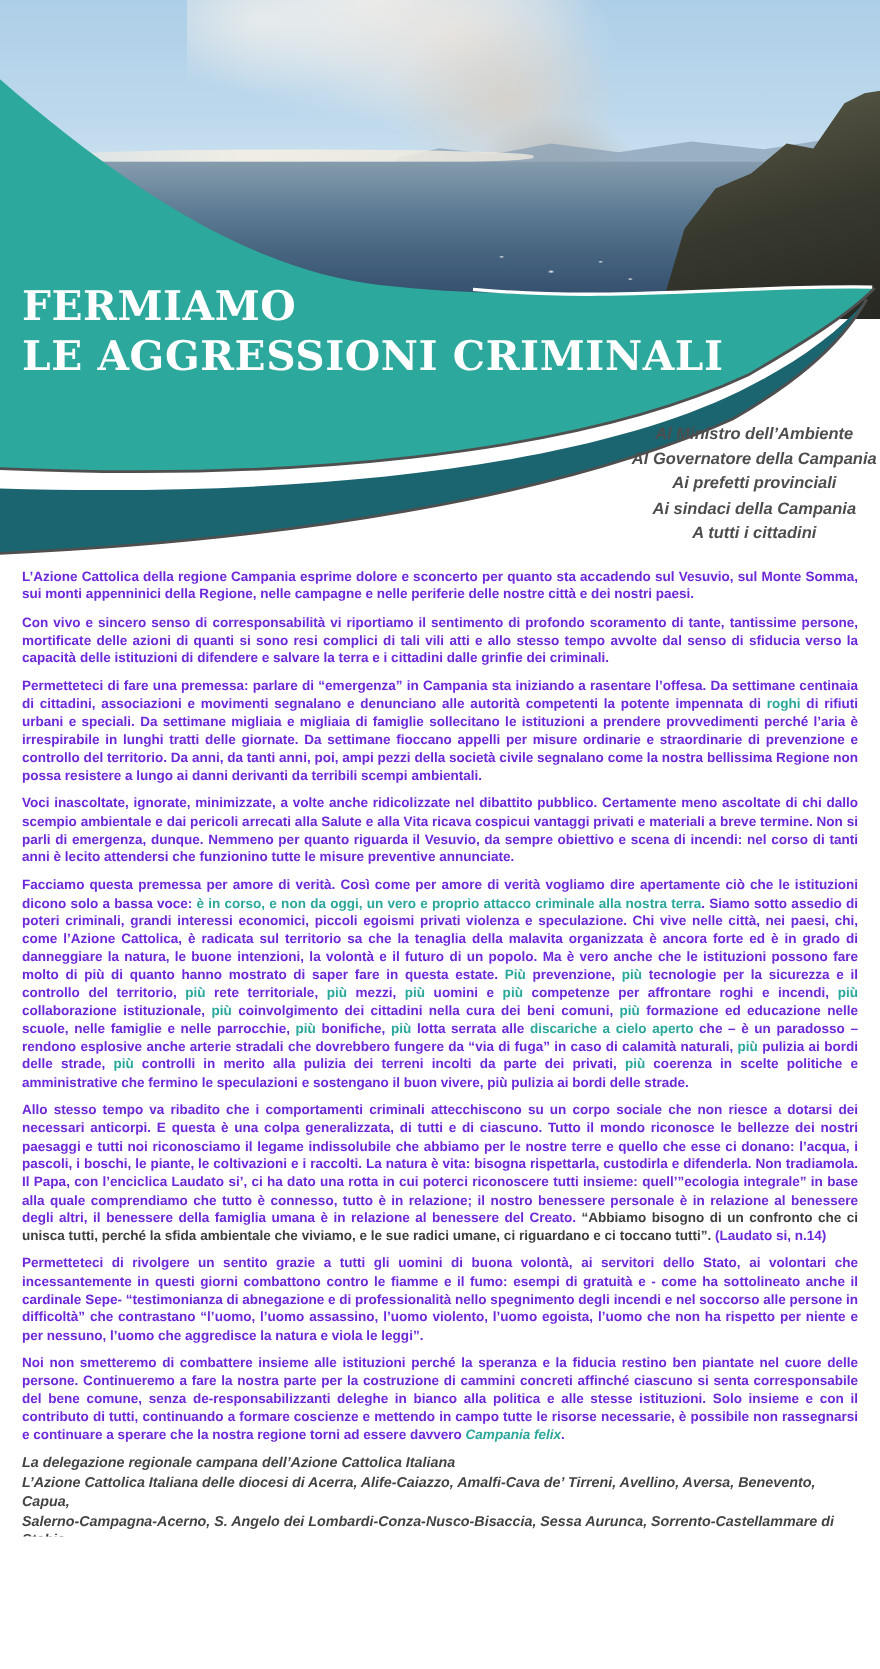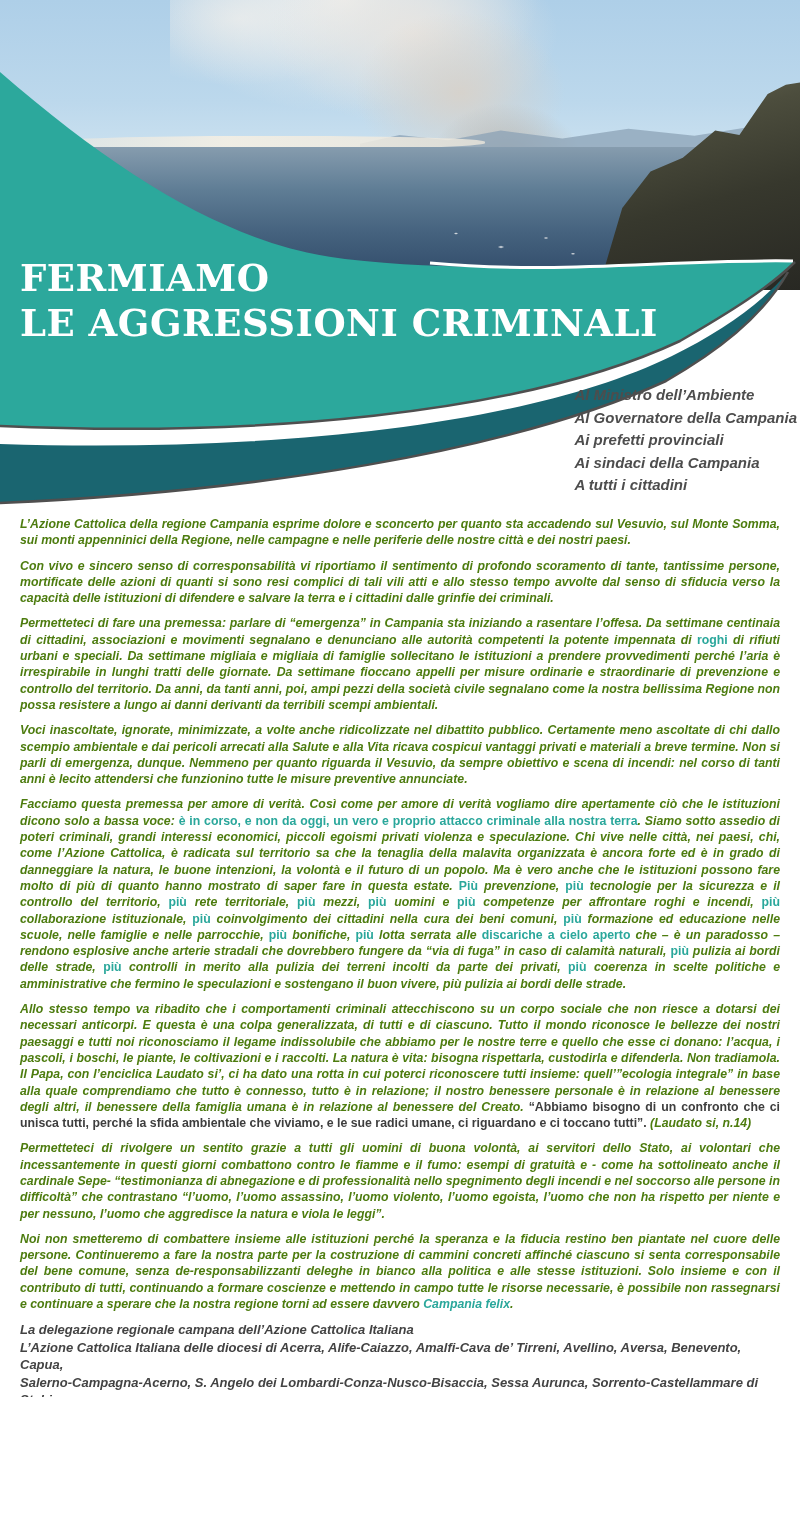--- a/index.html
+++ b/index.html
@@ -36,28 +36,28 @@
   
   .swoosh{position:absolute;top:0;left:0;}
 
   
   .title{position:absolute;left:20px;top:256px;margin:0;color:#ffffff;
          font-family:"DejaVu Serif","Liberation Serif",serif;font-weight:bold;
          font-size:37px;line-height:45px;letter-spacing:.5px;}
   .title span{display:block;white-space:nowrap;}
 
   
-  .addressees{position:absolute;right:27px;top:384px;text-align:left;color:#4d4d4d;
+  .addressees{position:absolute;right:27px;top:384px;text-align:center;color:#4d4d4d;
               font-weight:bold;font-style:italic;font-size:15px;line-height:22.5px;}
 
   
   .body-text{position:absolute;left:20px;top:516px;width:760px;color:#3e3e3e;
              font-size:12.3px;line-height:16.3px;font-weight:bold;text-align:justify;}
   .para{margin:0 0 9px 0;}
-  .sg-n{color:#4d7c0f;font-style:italic;}
+  .sg-n{color:#6d28d9;}
   .sg-hl{color:#2aa79b;}
   .sg-bi{}
   .sg-ti{color:#2aa79b;font-style:italic;}
 
   .signature{margin-top:7px;font-style:italic;font-size:13px;line-height:17.5px;
              text-align:left;color:#434343;}
 
   
   .footer{position:absolute;left:92px;top:1458px;width:660px;height:54px;
           display:flex;align-items:center;}

